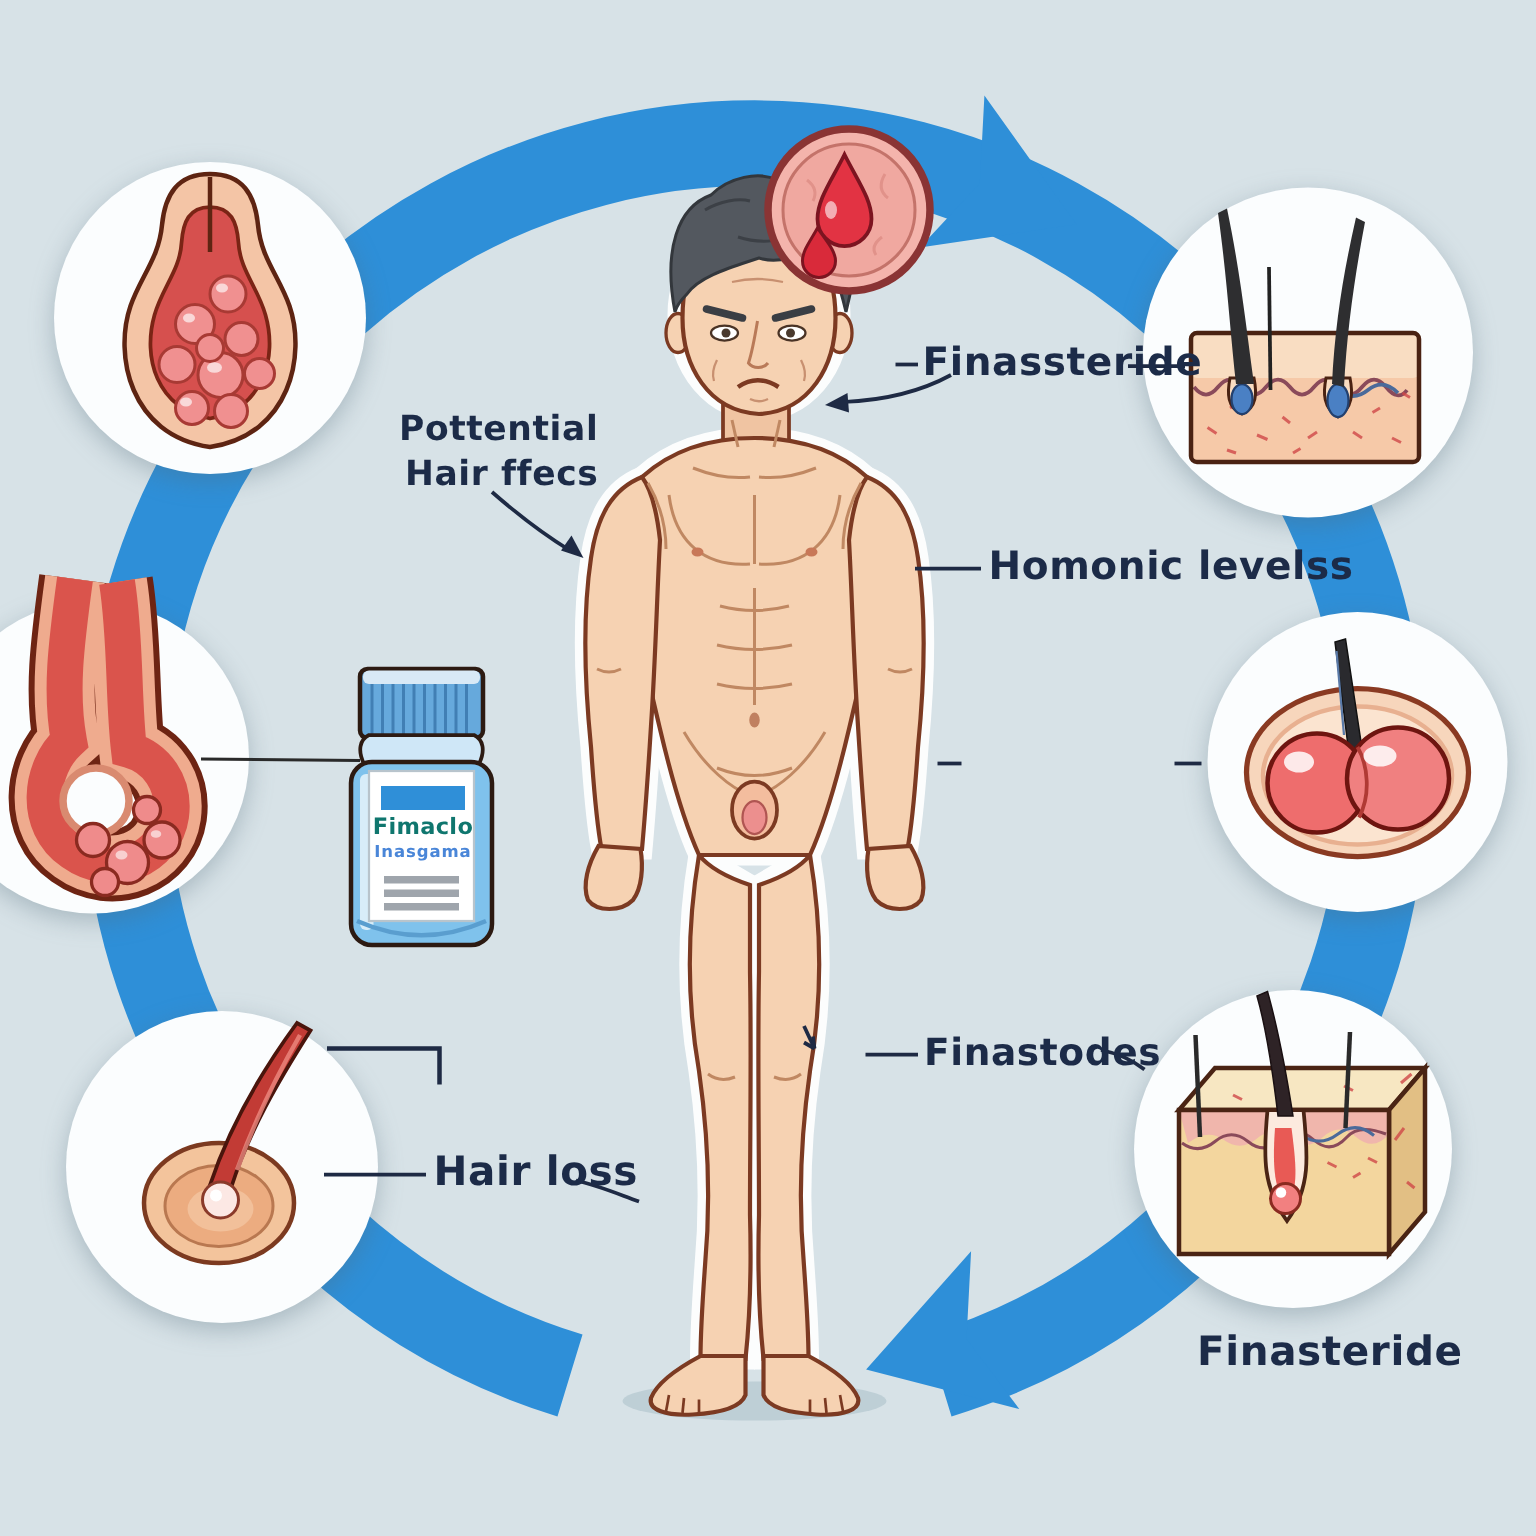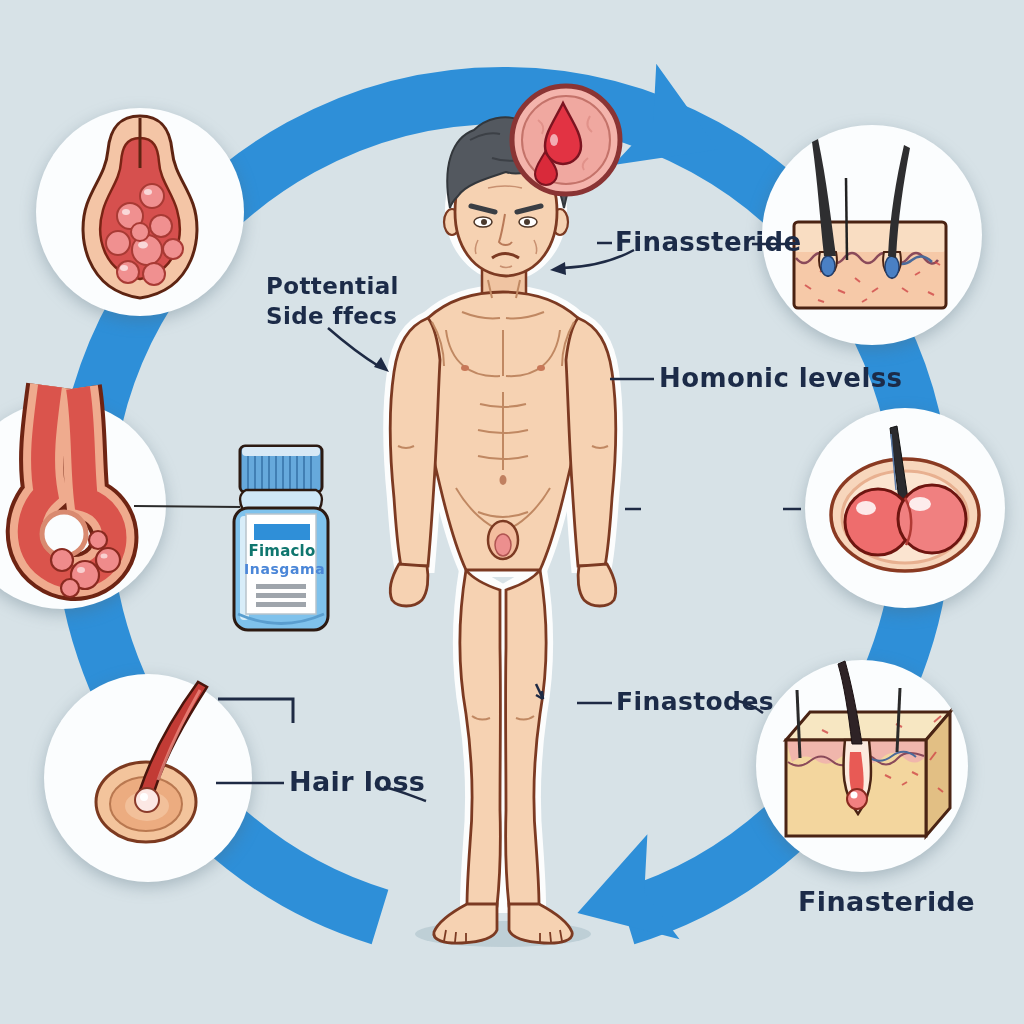--- a/index.html
+++ b/index.html
@@ -9,32 +9,32 @@
     background:var(--background,#d7e2e7);
     font-family:"DejaVu Sans",sans-serif;
   }
   svg{position:absolute;left:0;top:0;}
   .band{stroke:var(--band,#2e8fd8);}
   .bandfill{fill:var(--band,#2e8fd8);}
   .lbl{
     position:absolute;color:var(--text,#1c2b48);font-weight:600;
     letter-spacing:.4px;white-space:nowrap;user-select:none;
   }
-  .lbl-potential{left:266px;top:271px;font-size:23px;line-height:1.32;}
+  .lbl-potential{left:266px;top:271px;font-size:23px;line-height:1.32;text-align:right;}
   .lbl-finassteride{left:615px;top:227px;font-size:26px;}
   .lbl-homonic{left:659px;top:363px;font-size:26px;}
   .lbl-hornosonac{left:646px;top:494px;font-size:25px;}
   .lbl-finastodes{left:616px;top:687px;font-size:25px;}
   .lbl-hairloss{left:289px;top:766px;font-size:27px;}
   .lbl-finaterride{left:87px;top:891px;font-size:28px;}
   .lbl-finasteride-br{left:798px;top:886px;font-size:27px;}
   .bottle-title{position:absolute;left:244px;top:542px;width:76px;text-align:center;
     font-size:15px;font-weight:700;color:#0f766e;letter-spacing:.2px;}
-  .bottle-subtitle{position:absolute;left:244px;top:561px;width:76px;
-    font-size:14px;font-weight:700;color:#4a86d8;letter-spacing:.6px;}
+  .bottle-subtitle{position:absolute;left:244px;top:561px;width:76px;text-align:center;
+    font-size:11px;font-weight:700;color:#4a86d8;letter-spacing:.6px;}
 </style>
 </head>
 <body style="--background: #d7e2e7; --band: #2e8fd8; --text: #1c2b48; --skin: #f6d2b2; --illustration_red: #d6504e; --bottle_blue: #7fc2ec;">
 
 <div class="canvas">
 
 <svg width="1024" height="1024" viewBox="0 0 1024 1024">
 
   <g>
     <path class="band" d="M 380 917 A 420 420 0 1 1 626 917" fill="none" stroke-width="57"></path>
@@ -321,21 +321,21 @@
     <path d="M 536 684 L 543 699" stroke-width="2.5"></path>
     <path d="M 543 699 L 536 695 M 543 699 L 542 691" stroke-width="2.5"></path>
   </g>
   <polygon points="389,372 374,367 381,357" fill="#1e2a44"></polygon>
   <polygon points="550,270 565,262 566,275" fill="#1e2a44"></polygon>
 
 </svg>
 
 <div class="lbl lbl-potential">
   <div>Pottential</div>
-  <div>Side ffecs</div>
+  <div>Hair ffecs</div>
 </div>
 <div class="lbl lbl-homonic">Homonic levelss</div>
 <div class="lbl lbl-finassteride">Finassteride</div>
 <div class="lbl lbl-finastodes">Finastodes</div>
 <div class="lbl lbl-hairloss">Hair loss</div>
 <div class="lbl lbl-finasteride-br">Finasteride</div>
 <div class="bottle-title">Fimaclo</div>
 <div class="bottle-subtitle">Inasgama</div>
 
 </div>

